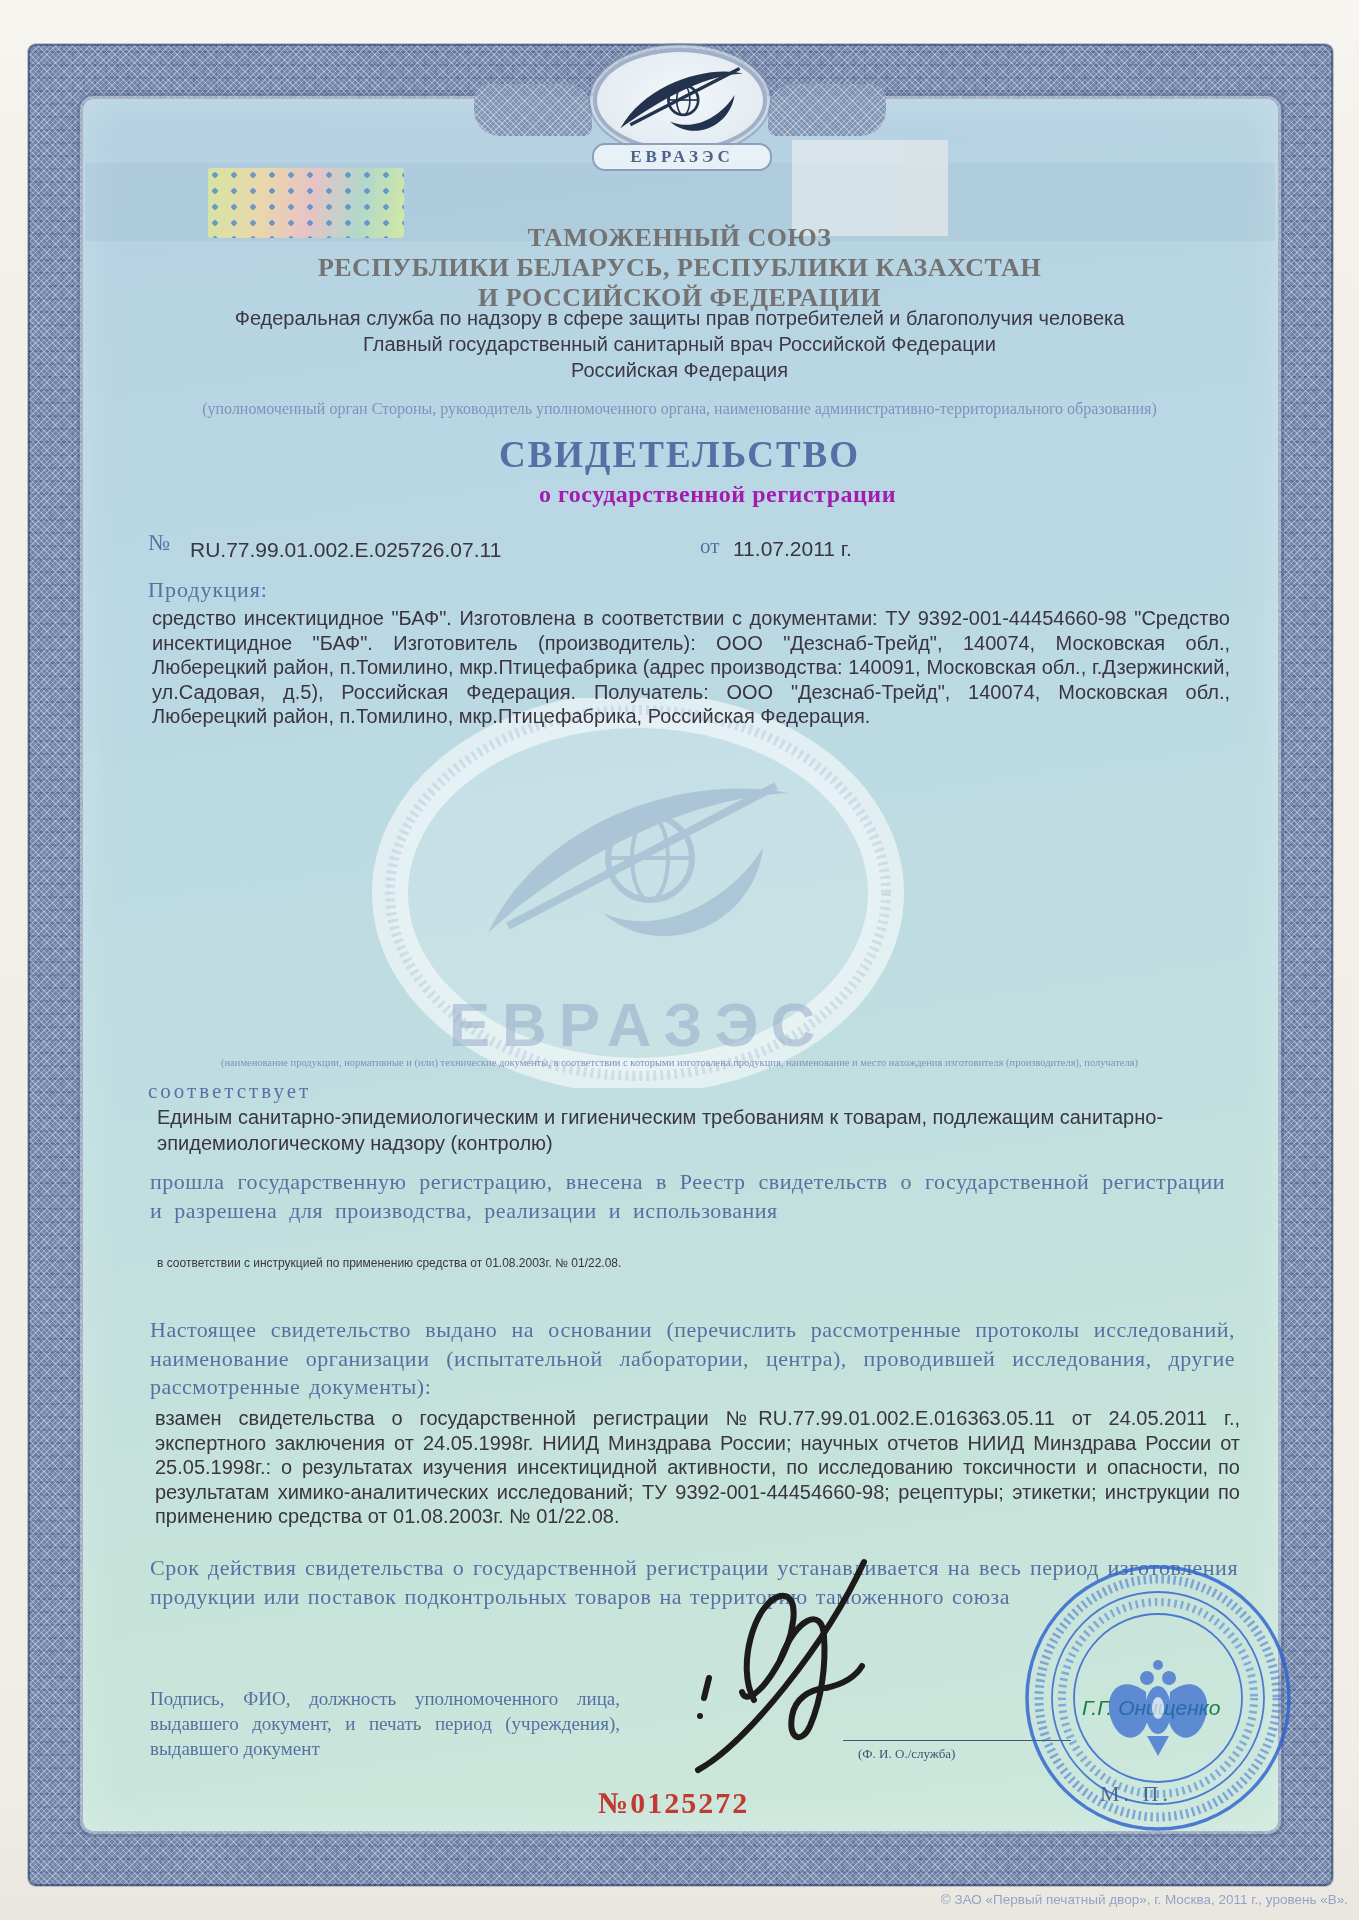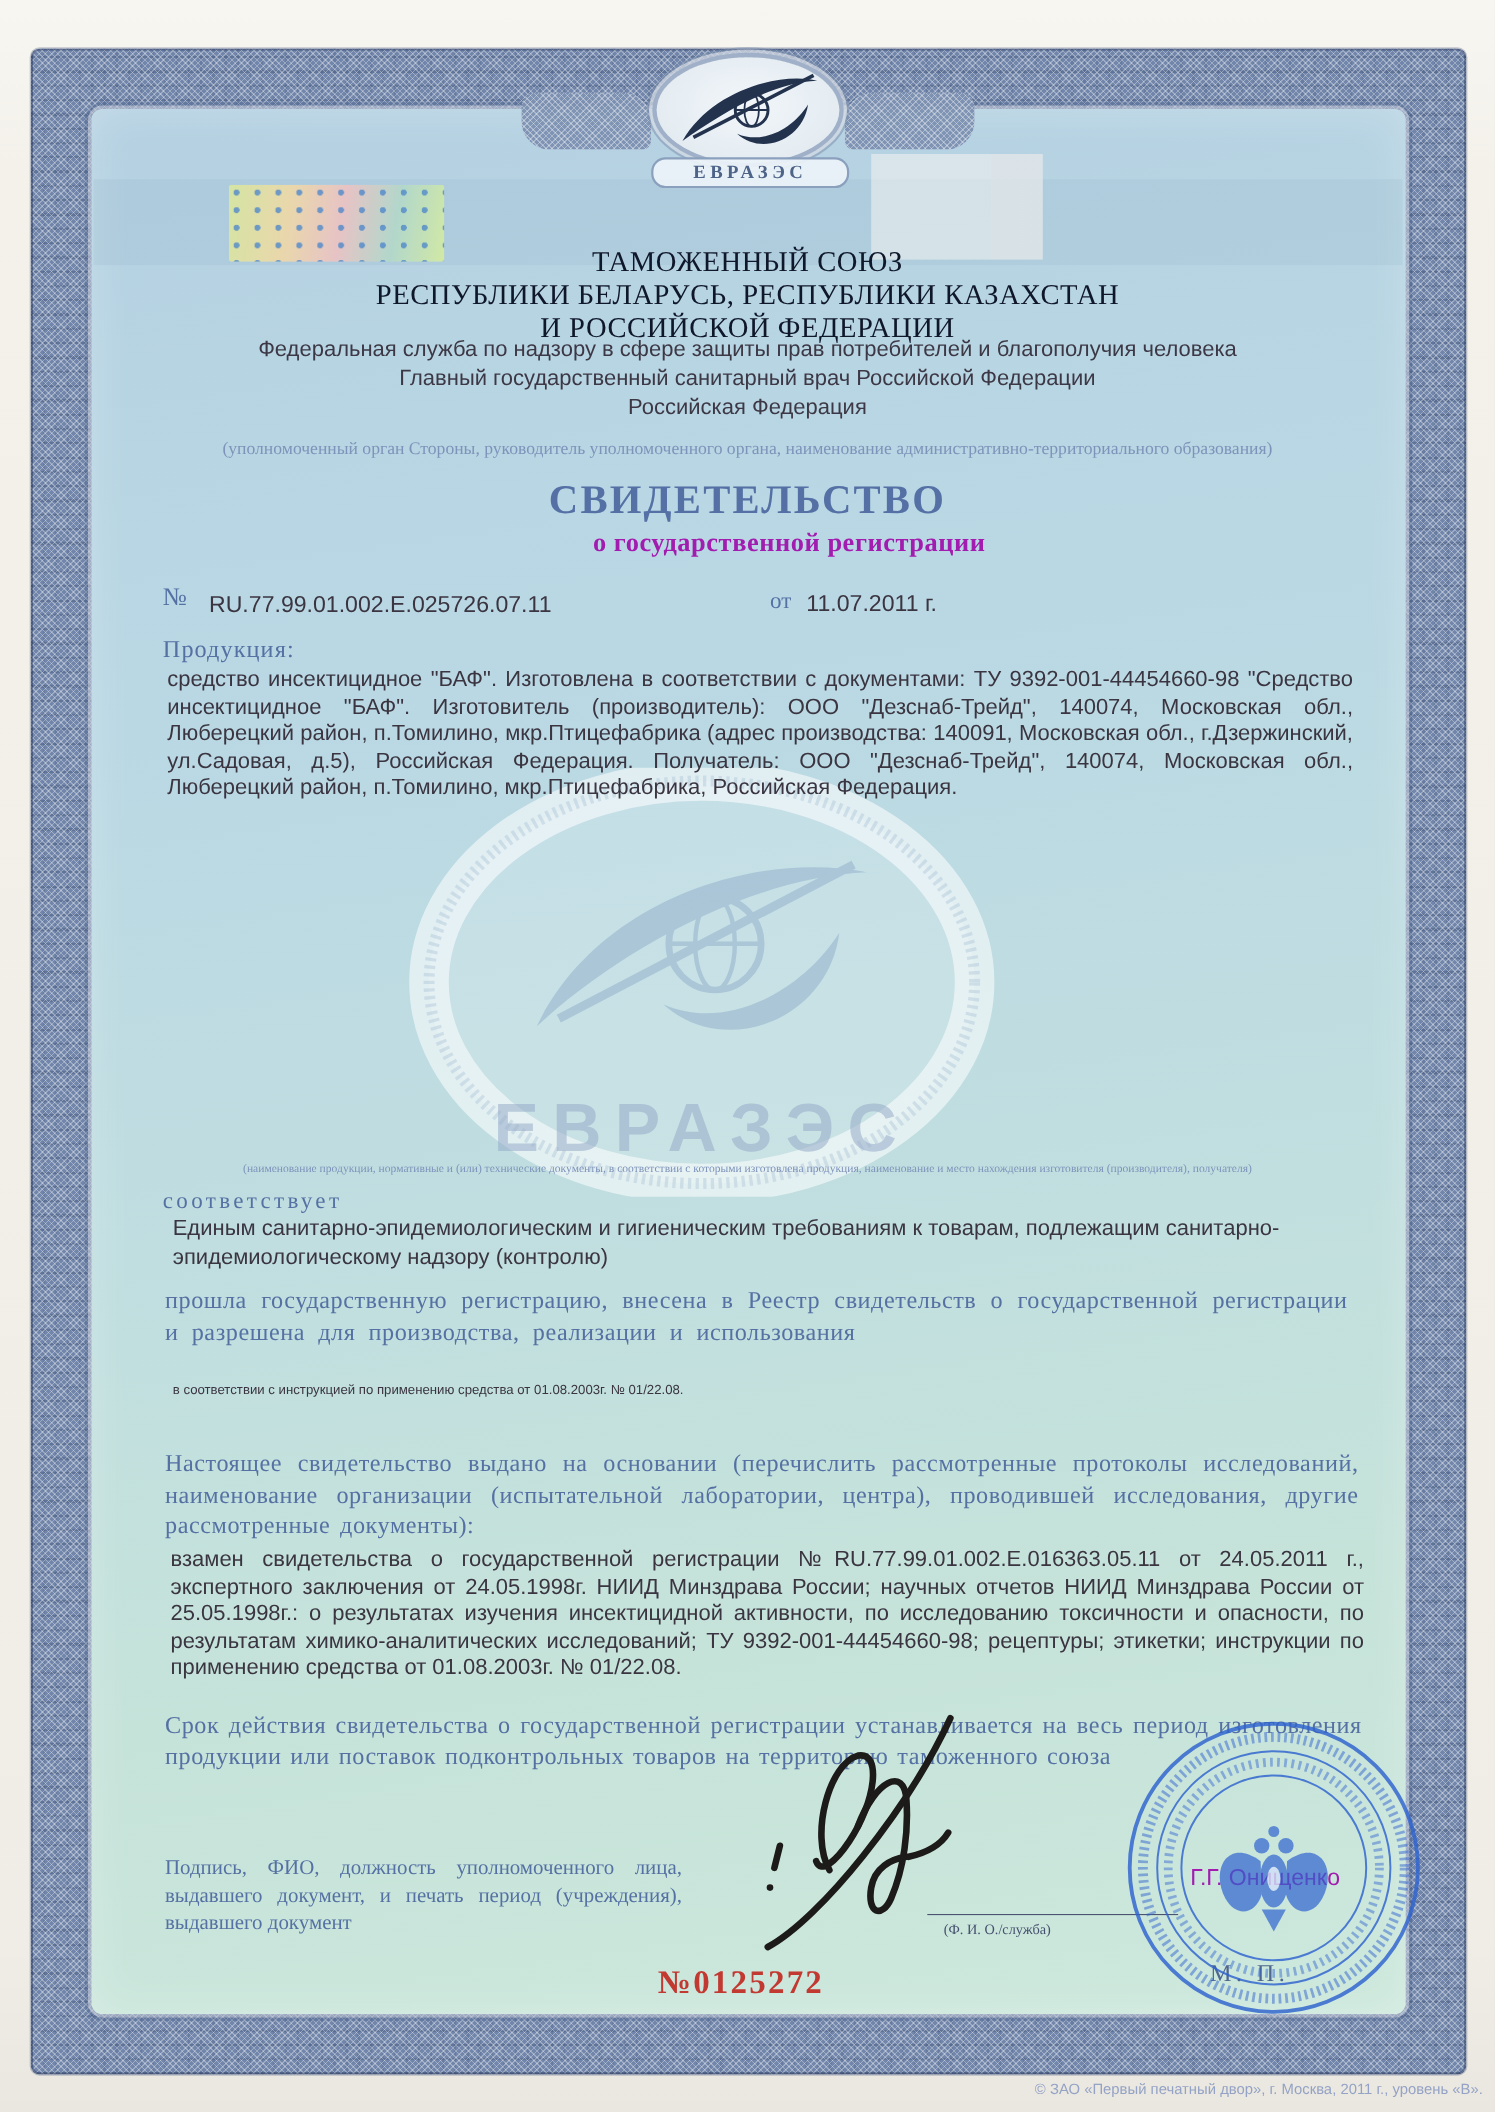--- a/index.html
+++ b/index.html
@@ -42,21 +42,21 @@
         box-shadow:0 0 0 4px #9fb0c8, 0 0 0 7px rgba(255,255,255,.5), 0 0 0 9px rgba(120,140,170,.5);}
   .emblem-label{left:592px;top:143px;width:176px;height:24px;border-radius:13px;
         background:rgba(237,243,248,.92);border:2px solid #8aa0bd;
         font-family:"Liberation Serif","DejaVu Serif",serif;font-weight:bold;font-size:17px;
         letter-spacing:4px;color:#4d central6388;color:#4d6388;text-align:center;line-height:24px;}
   
   .serif{font-family:"Liberation Serif","DejaVu Serif",serif;}
   .blue{color:#5571a3;}
   .dark{color:#3a3540;}
   .center{left:0;width:1359px;text-align:center;}
-  .hdr-union{top:223px;font-weight:normal;font-size:26px;line-height:30px;color:#0f172a;letter-spacing:.5px;}
+  .hdr-union{top:223px;font-weight:bold;font-size:26px;line-height:30px;color:#737373;letter-spacing:.5px;}
   .hdr-agency{top:305px;font-size:20px;line-height:26px;color:#3d3845;}
   .caption{color:#7e93ba;}
   .cap1{top:400px;font-size:16px;text-align:center;}
   .title{top:433px;font-weight:bold;font-size:37px;letter-spacing:2px;color:#5470a5;}
   .subtitle{top:481px;font-weight:bold;font-size:24px;color:#a21caf;letter-spacing:.5px;padding-left:38px;}
   .reg-row{top:534px;font-size:21px;}
   .lbl-no{left:148px;top:530px;font-size:23px;}
   .reg-num{left:190px;top:538px;}
   .lbl-ot{left:700px;top:534px;font-size:21px;}
   .reg-date{left:733px;top:537px;}
@@ -68,21 +68,21 @@
   .blue-par{font-weight:normal;font-size:22px;line-height:28.5px;text-align:justify;letter-spacing:.5px;}
   .registered{left:150px;top:1168px;width:1075px;word-spacing:6px;}
   .instruction{left:157px;top:1256px;font-size:12px;}
   .basis-intro{left:150px;top:1316px;width:1085px;word-spacing:3px;}
   .basis-docs{left:155px;top:1406px;width:1085px;font-size:20px;line-height:24.5px;text-align:justify;}
   .validity{left:150px;top:1554px;width:1088px;word-spacing:2px;}
   .sig-caption{left:150px;top:1686px;width:470px;font-size:19px;line-height:25px;text-align:justify;}
   .serial{left:598px;top:1786px;font-weight:bold;font-size:30px;letter-spacing:2px;color:#c23931;}
   .sig-line{left:843px;top:1740px;width:228px;border-top:1.5px solid #4a5370;}
   .sig-line-cap{left:858px;top:1746px;font-size:13px;color:#45506e;}
-  .signer-name{left:1082px;top:1696px;font-size:21px;color:#a21caf;z-index:45;}
+  .signer-name{left:1082px;top:1696px;font-size:21px;color:#15803d;z-index:45;font-style:italic;}
   .mp{left:1100px;top:1781px;font-size:22px;letter-spacing:4px;color:#50678f;z-index:45;}
   .footer{left:0px;top:1892px;width:1348px;text-align:right;font-size:13.5px;color:#94a3c5;}
   .watermark{left:368px;top:698px;z-index:2;}
   .signature{left:676px;top:1548px;z-index:40;}
   .stamp{left:1018px;top:1558px;z-index:35;opacity:.82;}
   .txt{z-index:10;}
 </style>
 </head>
 <body>
 

